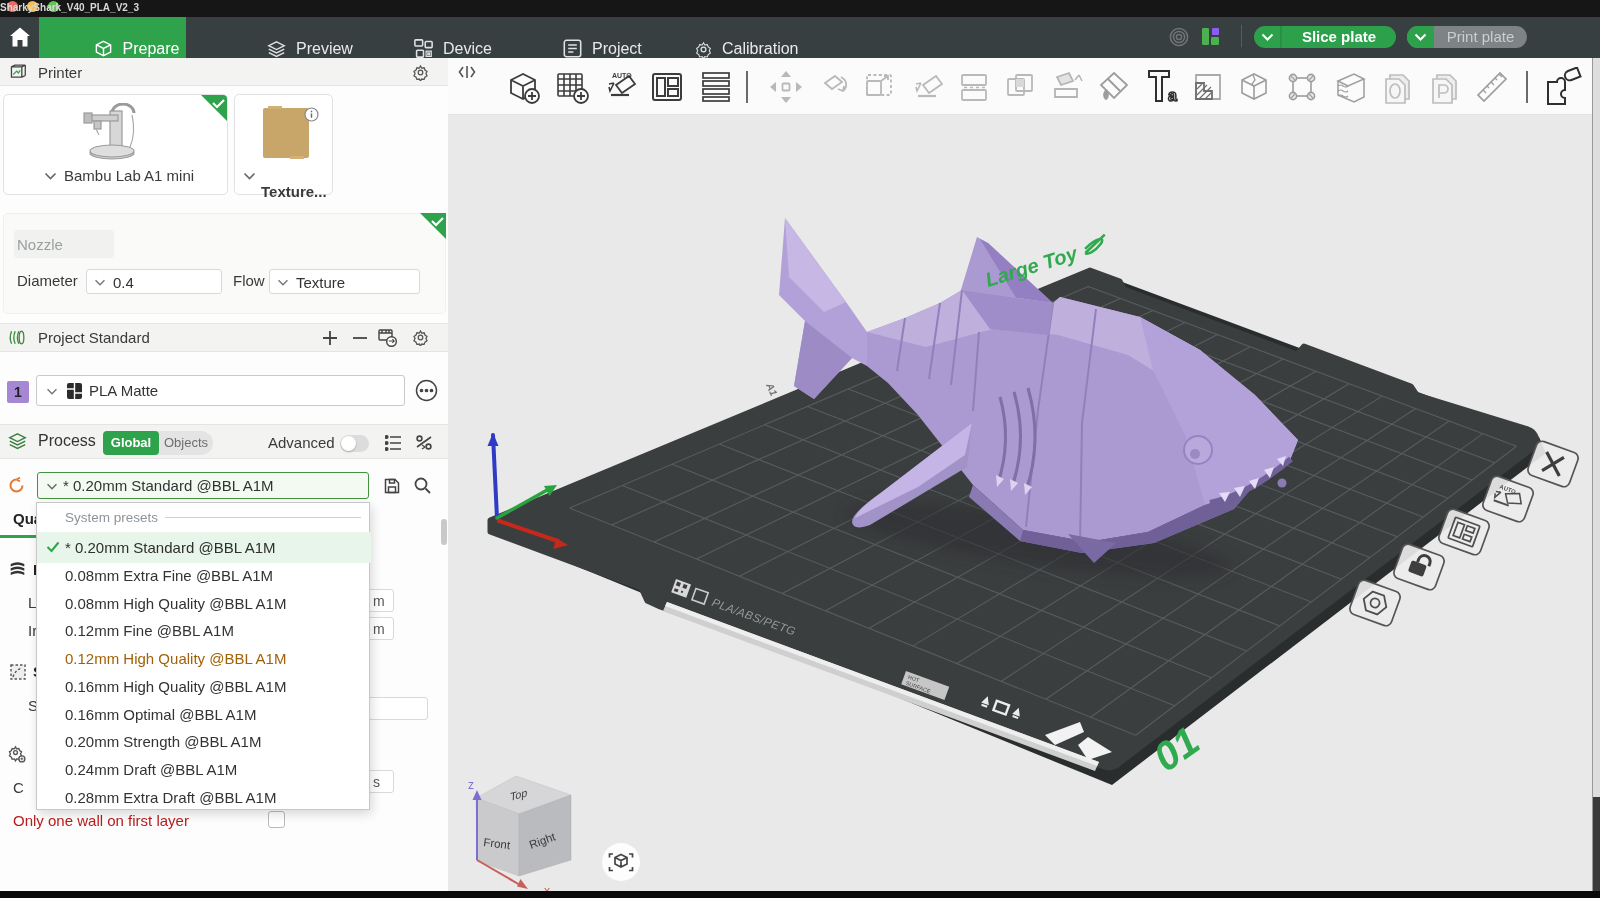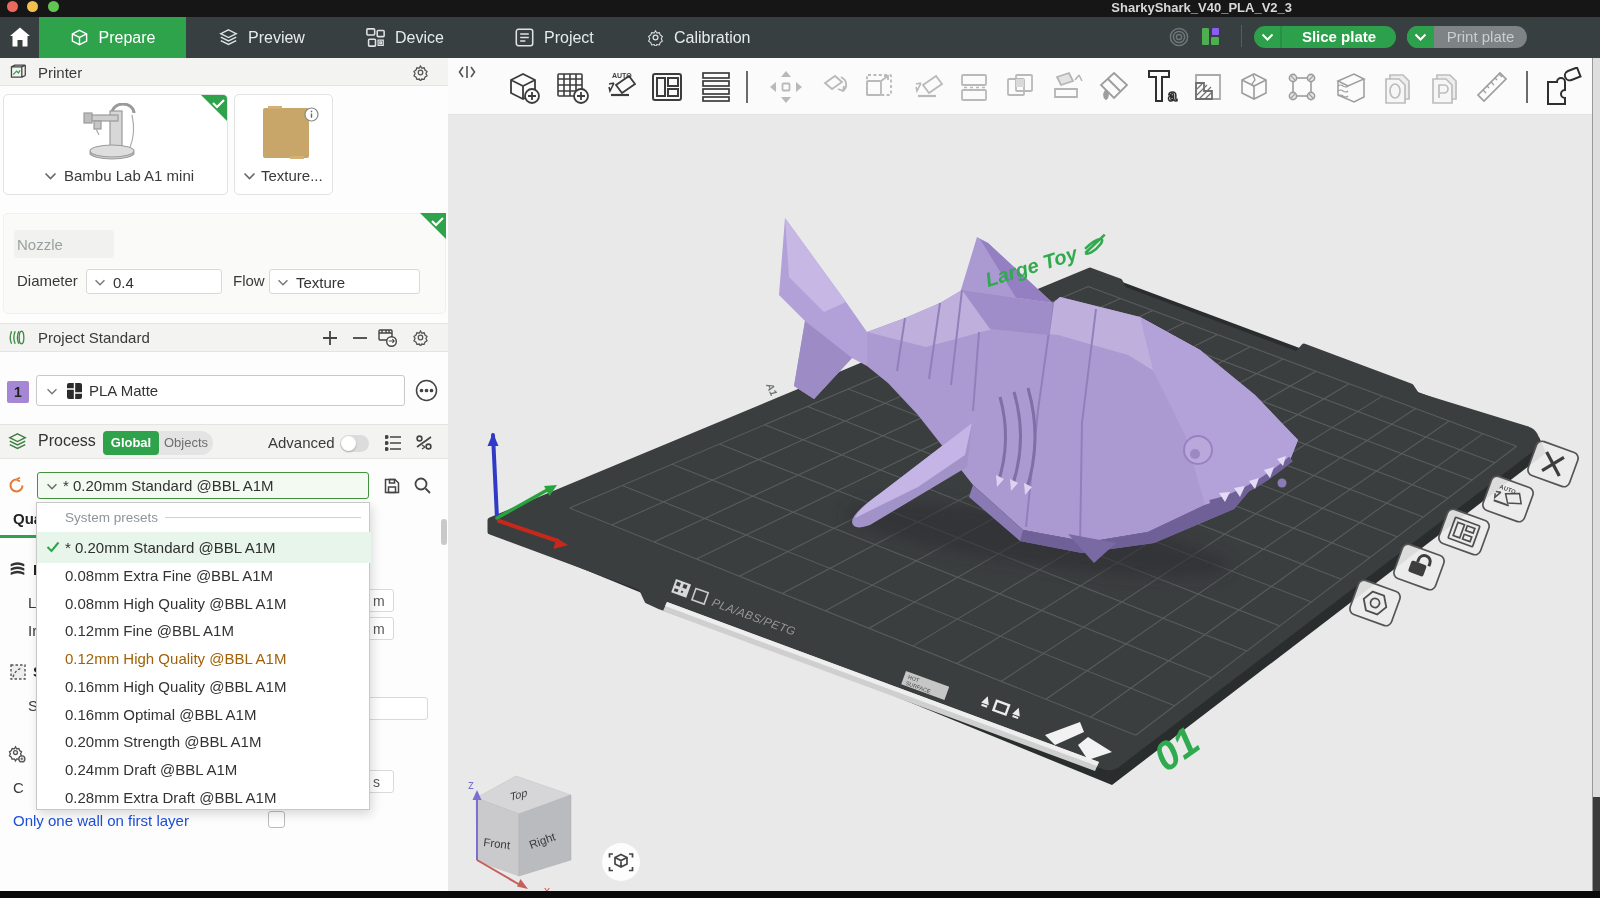--- a/index.html
+++ b/index.html
@@ -2,24 +2,24 @@
 <html><head>
 <meta charset="utf-8">
 <style>
 *{margin:0;padding:0;box-sizing:border-box;}
 html,body{width:1600px;height:898px;overflow:hidden;background:#0a0a0a;}
 body{font-family:"Liberation Sans",sans-serif;position:relative;}
 .abs{position:absolute;}
 
 #titlebar{position:absolute;left:0;top:0;width:1600px;height:17px;background:#161616;}
 .tl{position:absolute;top:1px;width:11px;height:11px;border-radius:50%;}
-#title{position:absolute;top:0px;left:0;width:1292px;text-align:right;color:#d8d8d8;font-size:13px;font-weight:bold;line-height:16px;}
+#title{position:absolute;top:0px;left:0;width:1292px;text-align:left;color:#d8d8d8;font-size:10px;font-weight:bold;line-height:16px;}
 
 #navbar{position:absolute;left:0;top:17px;width:1600px;height:41px;background:#383f41;}
-.navtab{position:absolute;top:0;height:41px;display:flex;align-items:center;color:#e7eaea;font-size:16px;}
+.navtab{position:absolute;top:0;height:41px;display:flex;align-items:flex-end;color:#e7eaea;font-size:16px;padding-left:48px;}
 .navtab svg{margin-right:10px;}
 #tab-prepare{left:39px;width:147px;background:#2ea34c;color:#fff;justify-content:center;}
 
 #leftpanel{position:absolute;left:0;top:58px;width:448px;height:833px;background:#fdfdfd;}
 .band{position:absolute;left:0;width:448px;background:#f3f3f1;border-top:1px solid #e4e4e2;border-bottom:1px solid #e4e4e2;}
 .cardlabel{font-size:15px;color:#3a3a3a;}
 
 #viewport{position:absolute;left:448px;top:58px;width:1152px;height:833px;background:#e9e9e9;}
 #vtoolbar{position:absolute;left:0px;top:0;width:1152px;height:57px;background:#fbfbfb;border-bottom:1px solid #e2e2e2;}
 
@@ -132,21 +132,21 @@
    <div class="abs" style="left:28px;top:13px;width:46px;height:50px;background:#c8a569;border-radius:2px;"></div>
    <div class="abs" style="left:33px;top:11px;width:14px;height:3px;background:#d3b176;"></div>
    <div class="abs" style="left:55px;top:61px;width:14px;height:3px;background:#d3b176;"></div>
    <svg class="abs" style="left:69px;top:12px;" width="15" height="15" viewBox="0 0 15 15" fill="#fff" stroke="#888" stroke-width="1.2">
         <circle cx="7.5" cy="7.5" r="6.5"></circle>
         <path d="M7.5 6.5 v4.2 M7.5 3.8 v1.4" stroke="#666" stroke-width="1.4"></path>
       </svg>
    <svg class="abs" style="left:8px;top:77px;" width="13" height="9" viewBox="0 0 13 9" fill="none" stroke="#666" stroke-width="1.6">
         <path d="M1.5 1.5 L6.5 6.5 L11.5 1.5"></path>
       </svg>
-   <div class="abs cardlabel" style="left:26px;top:72px;">Texture...</div>
+   <div class="abs cardlabel" style="left:26px;top:88px;font-weight:bold;">Texture...</div>
  </div>
 
 
  <div class="abs" style="left:3px;top:155px;width:443px;height:101px;background:#fafaf8;border-radius:5px;border:1px solid #f0f0ee;">
    <svg class="abs" style="right:-1px;top:-1px;" width="26" height="26" viewBox="0 0 26 26">
         <path d="M0 0 L26 0 L26 26 Z" fill="#2ea34c"></path>
         <path d="M12 8 l4 4 7-7" stroke="#fff" stroke-width="2.2" fill="none"></path>
       </svg>
    <div class="abs" style="left:10px;top:16px;width:100px;height:28px;background:#f1f1ef;border-radius:4px;"></div>
    <div class="abs" style="left:13px;top:22px;font-size:15px;color:#9aa0a2;">Nozzle</div>
@@ -284,21 +284,21 @@
       <div class="abs" style="left:14px;top:3px;font-size:14px;color:#555;">m</div>
     </div>
  <div class="abs" style="left:358px;top:559px;width:36px;height:23px;background:#fff;border:1px solid #d9d9d9;border-radius:3px;">
       <div class="abs" style="left:14px;top:3px;font-size:14px;color:#555;">m</div>
     </div>
  <div class="abs" style="left:358px;top:639px;width:70px;height:23px;background:#fff;border:1px solid #d9d9d9;border-radius:3px;"></div>
  <div class="abs" style="left:358px;top:712px;width:36px;height:23px;background:#fff;border:1px solid #d9d9d9;border-radius:3px;">
       <div class="abs" style="left:14px;top:3px;font-size:14px;color:#555;">s</div>
     </div>
 
- <div class="abs" style="left:13px;top:754px;font-size:15px;color:#1d4ed8;text-align:right;">Only one wall on first layer</div>
+ <div class="abs" style="left:13px;top:754px;font-size:15px;color:#b91c1c;text-align:right;">Only one wall on first layer</div>
  <div class="abs" style="left:268px;top:753px;width:17px;height:17px;background:#fff;border:1px solid #bbb;border-radius:3px;"></div>
  <div class="abs" style="left:441px;top:461px;width:6px;height:26px;background:#c9c9c9;border-radius:3px;"></div>
 
  <div class="abs" style="left:36px;top:444px;width:334px;height:308px;background:#fff;border:1px solid #c8c8c8;box-shadow:2px 4px 10px rgba(0,0,0,0.15);">
    <div class="abs" style="left:28px;top:7px;font-size:13.5px;color:#8e9499;">System presets</div>
    <div class="abs" style="left:128px;top:14px;width:196px;height:1px;background:#d0d0d0;"></div>
    <div class="abs" style="left:0px;top:29px;width:334px;height:31px;background:#e8f5eb;"></div>
    <svg class="abs" style="left:9px;top:38px;" width="14" height="12" viewBox="0 0 14 12" fill="none" stroke="#2ea34c" stroke-width="2">
         <path d="M1.5 6 L5.5 10 L12.5 1.5"></path>
       </svg>

